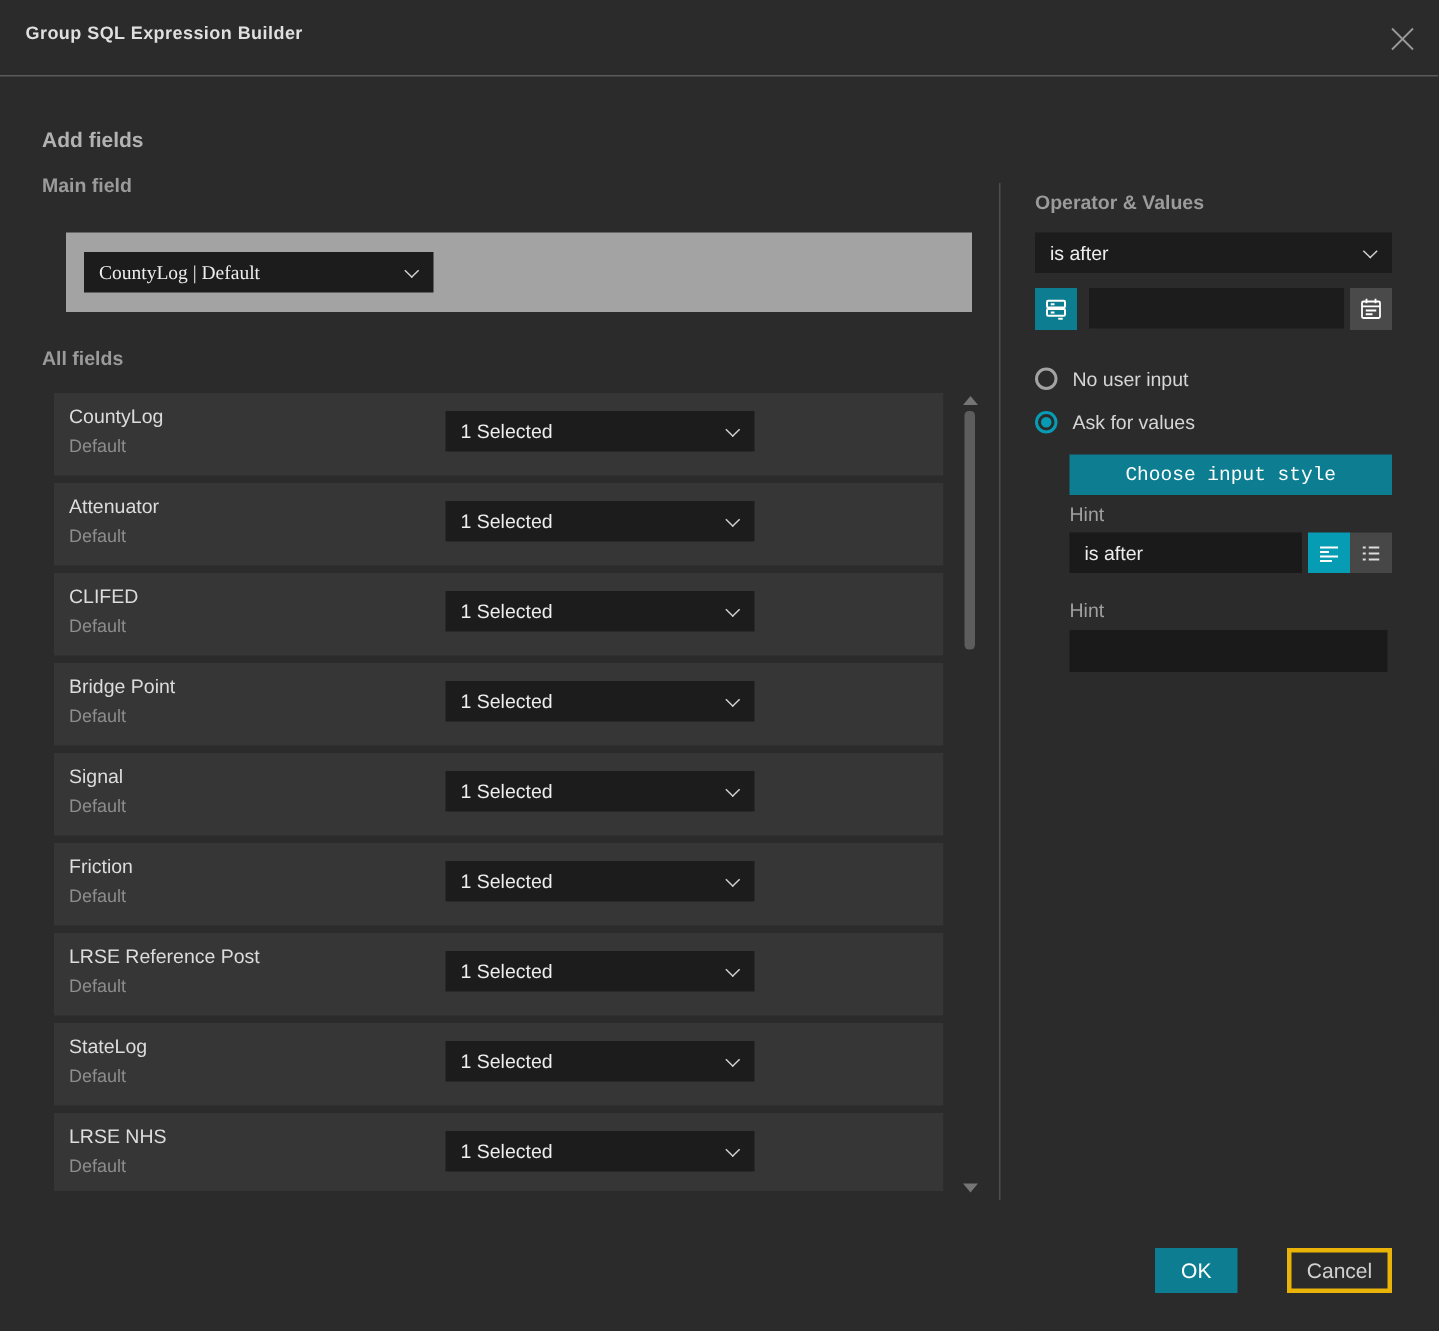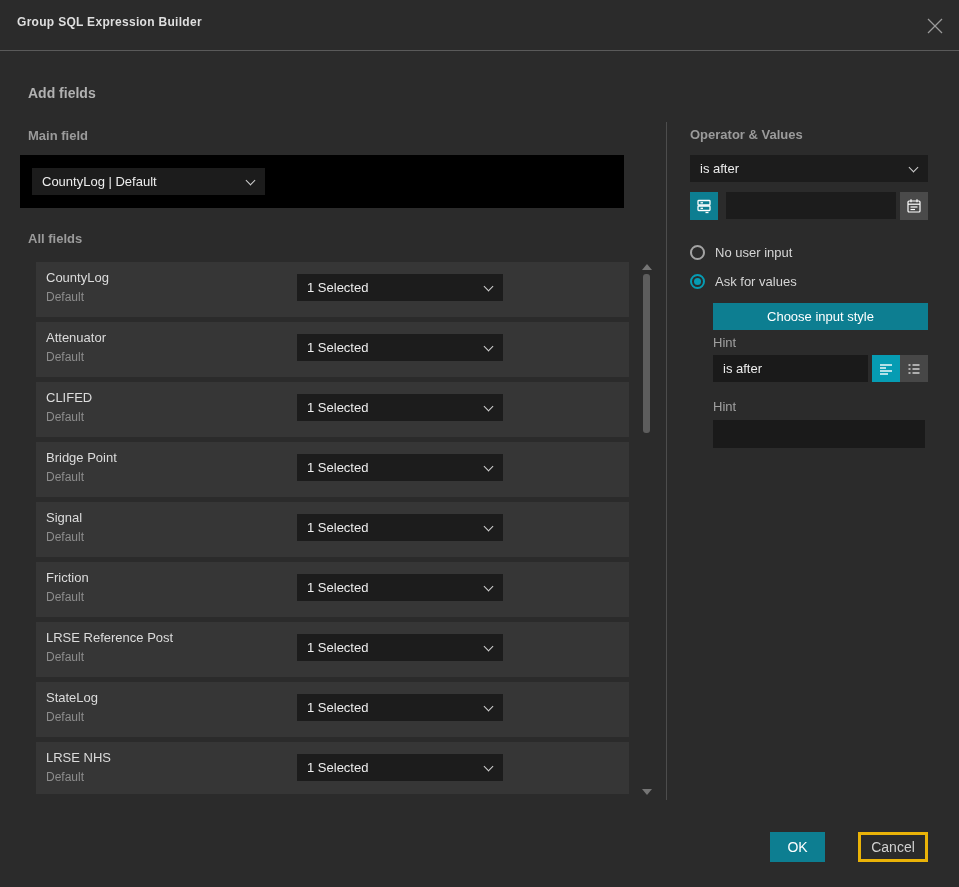--- a/index.html
+++ b/index.html
@@ -30,21 +30,21 @@
   }
   .textinput { cursor:text; }
   .chevron {
     position:absolute; right:11px; top:50%;
     width:7px; height:7px;
     border-right:1.5px solid #cfcfcf; border-bottom:1.5px solid #cfcfcf;
     transform: translateY(-72%) rotate(45deg);
   }
 
   
-  .mainfield-box { position:absolute; left:20px; top:155px; width:604px; height:53px; background:#000000; }
+  .mainfield-box { position:absolute; left:44px; top:155px; width:604px; height:53px; background:#a3a3a3;font-family:Liberation Serif, serif; }
 
   
   .fields-list { position:absolute; left:36px; top:262px; width:593px; height:532px; overflow:hidden; }
   .field-row { position:relative; height:55px; margin-bottom:5px; background:#363636; }
   .row-name { position:absolute; left:10px; top:8px;  font-size:13px; color:#dcdcdc; }
   .row-sub  { position:absolute; left:10px; top:28px; font-size:12px; color:#8d8d8d; }
   .row-select { left:261px; top:12px; width:206px; }
 
   
   .sb-thumb { position:absolute; left:643px; top:274px; width:7px; height:159px; background:#5d5d5d; border-radius:3px; cursor:pointer; }
@@ -66,21 +66,21 @@
   .radio-row { position:absolute; display:flex; align-items:center; gap:10px; cursor:pointer; }
   .radio { width:15px; height:15px; border-radius:50%; border:2px solid #a3a3a3; background:transparent; flex:0 0 auto; }
   .radio.sel { border-color: var(--accent2, #069cb3); display:flex; align-items:center; justify-content:center; }
   .radio.sel::after { content:""; width:7px; height:7px; border-radius:50%; background: var(--accent2, #069cb3); }
   .radio-label { font-size:13px; color:#d6d6d6; }
 
   .choose-btn {
     position:absolute; left:713px; top:303px; width:215px; height:27px;
     background: var(--accent, #0d7e91); color:#fff; font-size:13px;
     display:flex; align-items:center; justify-content:center; cursor:pointer;
-    border:none; font-family:Liberation Sans, sans-serif;
+    border:none; font-family:Liberation Mono, monospace;
   }
 
   .footer-btn {
     position:absolute; top:832px; height:30px; font-size:14px; font-family:inherit;
     display:flex; align-items:center; justify-content:center; cursor:pointer;
   }
   .ok-btn { left:770px; width:55px; background: var(--accent, #0d7e91); color:#fff; border:none; }
   .cancel-btn { left:858px; width:70px; background:transparent; color:#d0d0d0; border:3px solid #eab308; }
 
   svg { display:block; }
@@ -92,21 +92,21 @@
   <div class="title">Group SQL Expression Builder</div>
   <div class="close-btn">
     <svg width="20" height="20" viewBox="0 0 20 20">
       <line x1="3" y1="3" x2="17" y2="17" stroke="#9a9a9a" stroke-width="1.2"></line>
       <line x1="17" y1="3" x2="3" y2="17" stroke="#9a9a9a" stroke-width="1.2"></line>
     </svg>
   </div>
 </div>
 
 <div class="abs h-add">Add fields</div>
-<div class="abs sec-label" style="left:28px; top:128px;">Main field</div>
+<div class="abs sec-label" style="left:28px; top:116px;">Main field</div>
 
 <div class="mainfield-box">
   <div class="select" style="left:12px; top:13px; width:233px; position:absolute;">
     <span>CountyLog | Default</span>
     <span class="chevron"></span>
   </div>
 </div>
 
 <div class="abs sec-label" style="left:28px; top:231px;">All fields</div>
 

